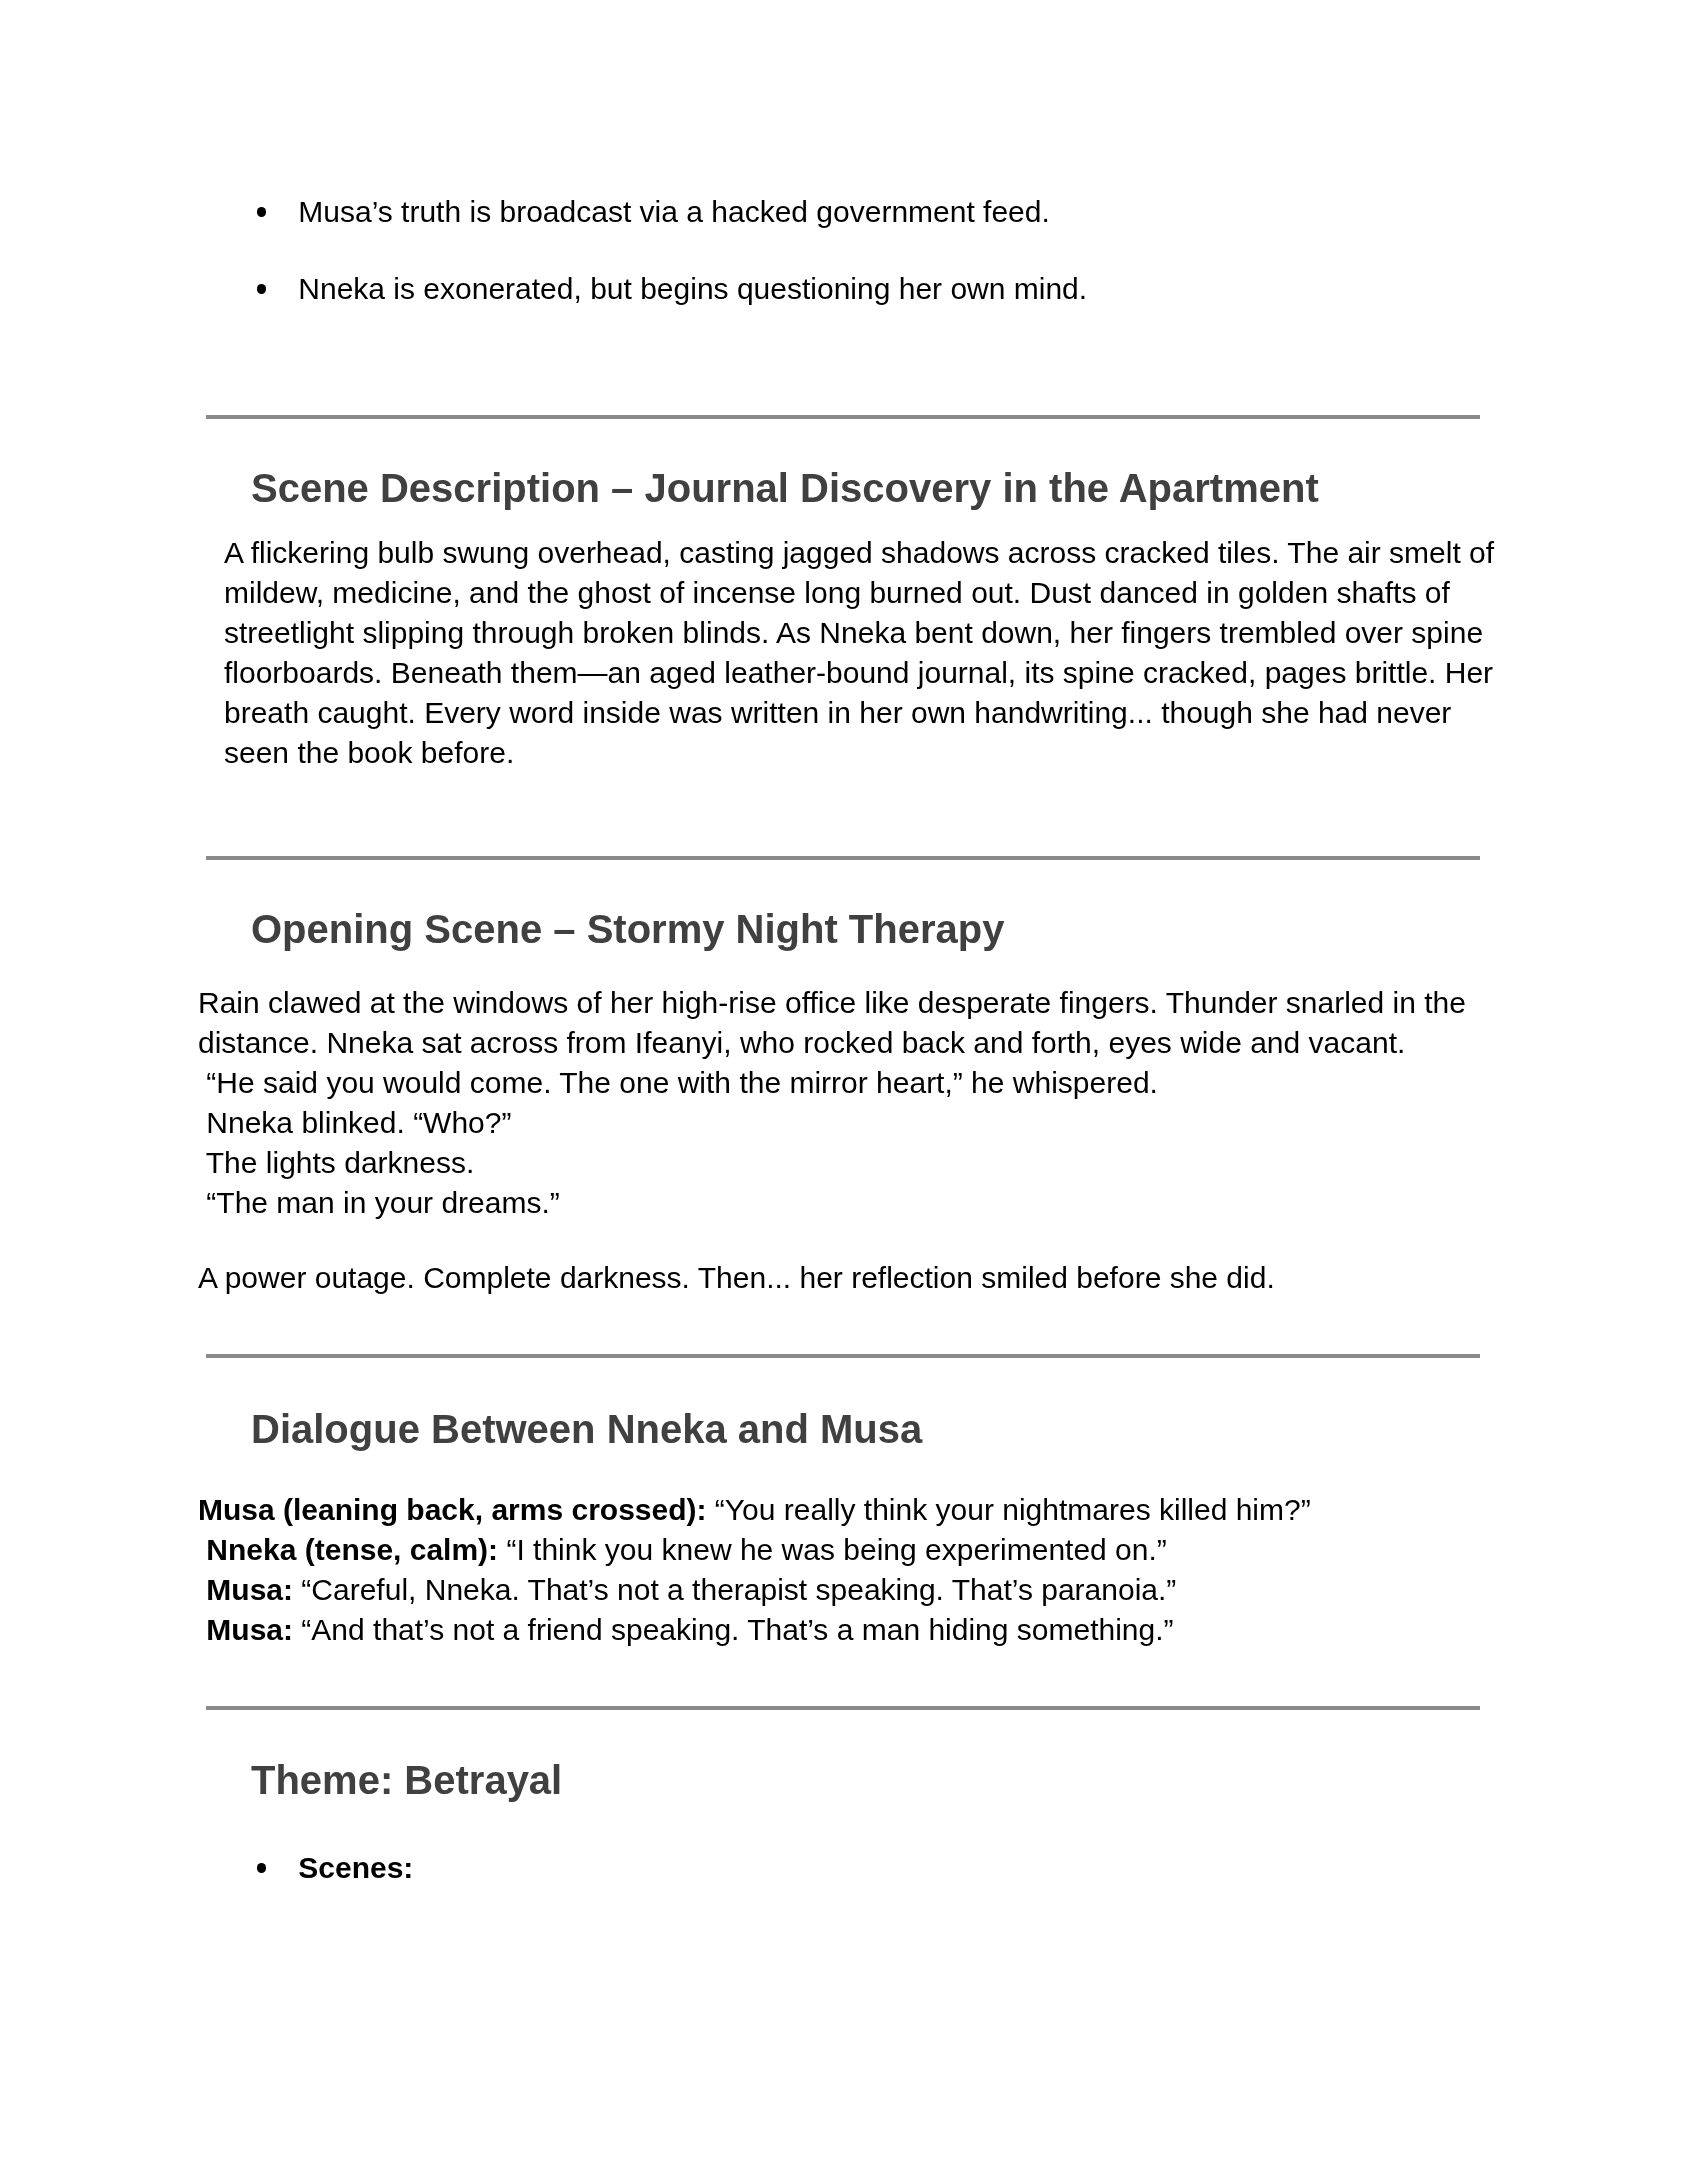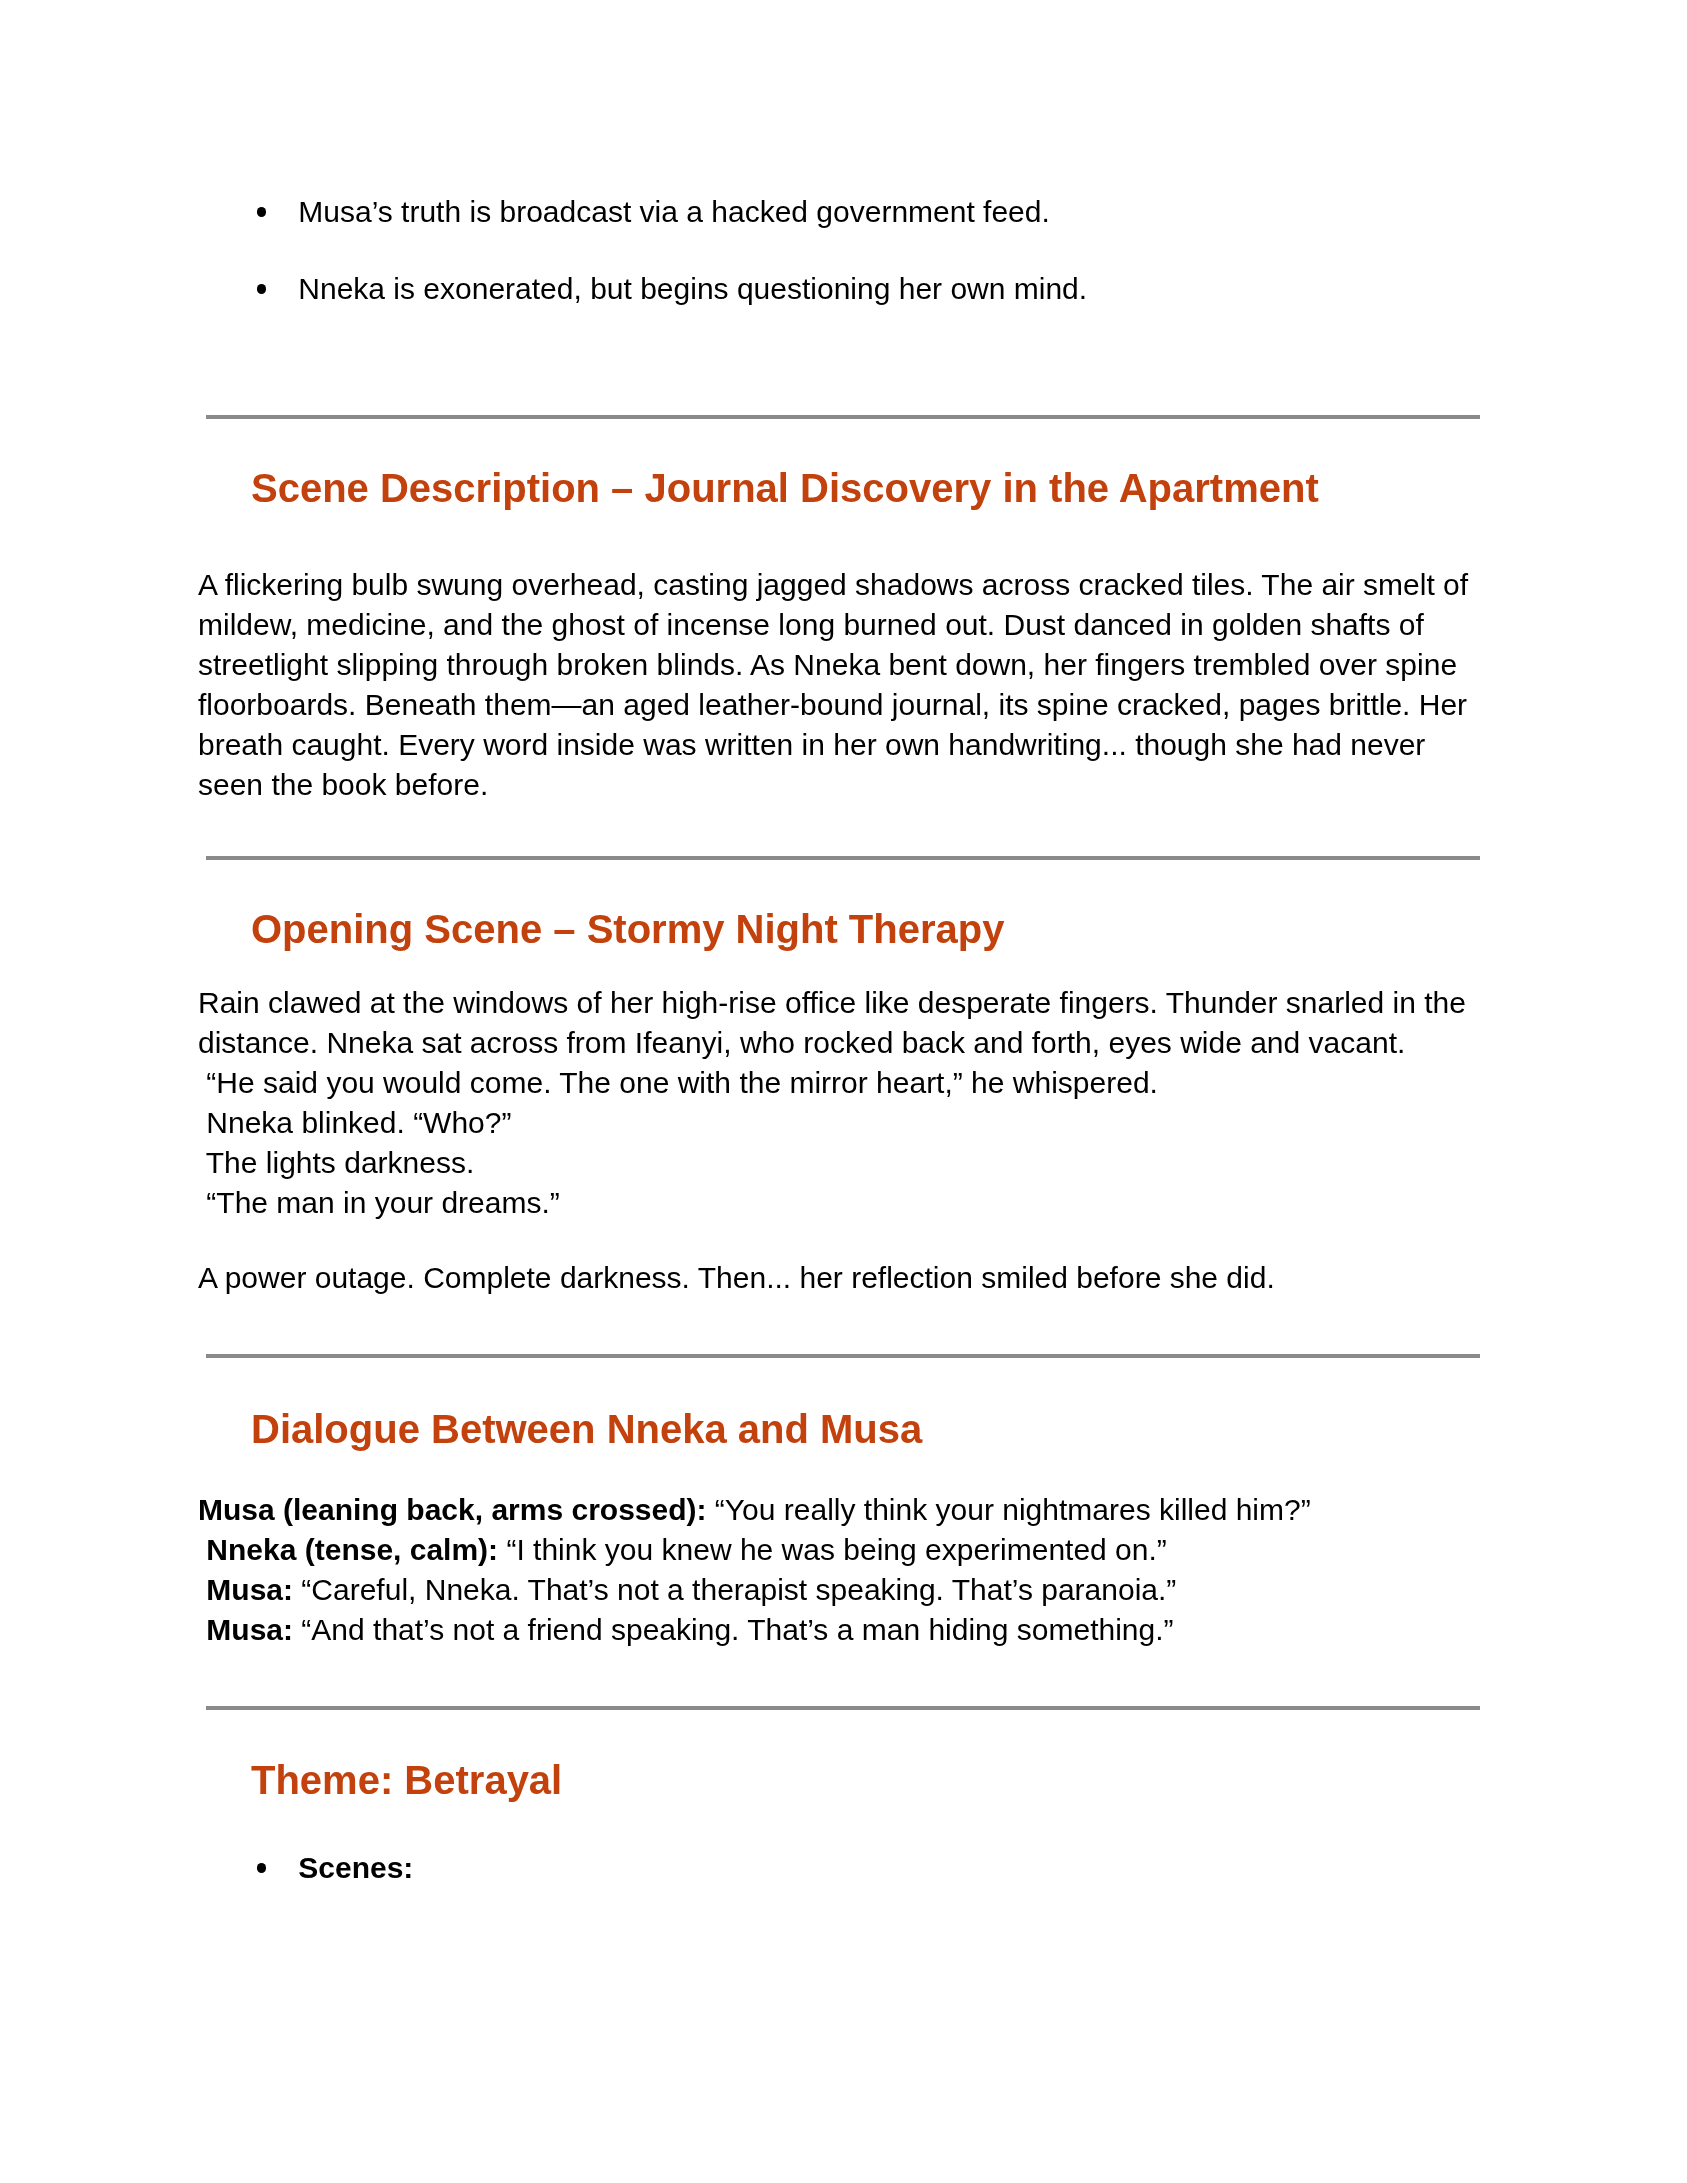--- a/index.html
+++ b/index.html
@@ -51,21 +51,21 @@
 
   
   .heading {
     position: absolute;
     left: 251px;
     margin: 0;
     font-size: 40px;
     line-height: 50px;
     font-weight: bold;
     white-space: pre;
-    color: #c2410c;
+    color: #404040;
   }
 
   
   .para {
     position: absolute;
     left: 198px;
   }
   .para .line {
     font-size: 30px;
     line-height: 40px;
@@ -83,21 +83,21 @@
     <span class="dot"></span>
     <span class="bullet-text">Musa’s truth is broadcast via a hacked government feed.</span>
   </div>
   <div class="bullet-item" style="top:269px;">
     <span class="dot"></span>
     <span class="bullet-text">Nneka is exonerated, but begins questioning her own mind.</span>
   </div>
 
   <div class="hrule" style="top:415px;"></div>
   <h2 class="heading" style="top:463px;">Scene Description – Journal Discovery in the Apartment</h2>
-  <div class="para" style="top:565px;">
+  <div class="para" style="top:533px;margin-left:26px;">
       <div class="line">A flickering bulb swung overhead, casting jagged shadows across cracked tiles. The air smelt of</div>
       <div class="line">mildew, medicine, and the ghost of incense long burned out. Dust danced in golden shafts of</div>
       <div class="line">streetlight slipping through broken blinds. As Nneka bent down, her fingers trembled over spine</div>
       <div class="line">floorboards. Beneath them—an aged leather-bound journal, its spine cracked, pages brittle. Her</div>
       <div class="line">breath caught. Every word inside was written in her own handwriting... though she had never</div>
       <div class="line">seen the book before.</div>
     </div>
 
   <div class="hrule" style="top:856px;"></div>
   <h2 class="heading" style="top:904px;">Opening Scene – Stormy Night Therapy</h2>

